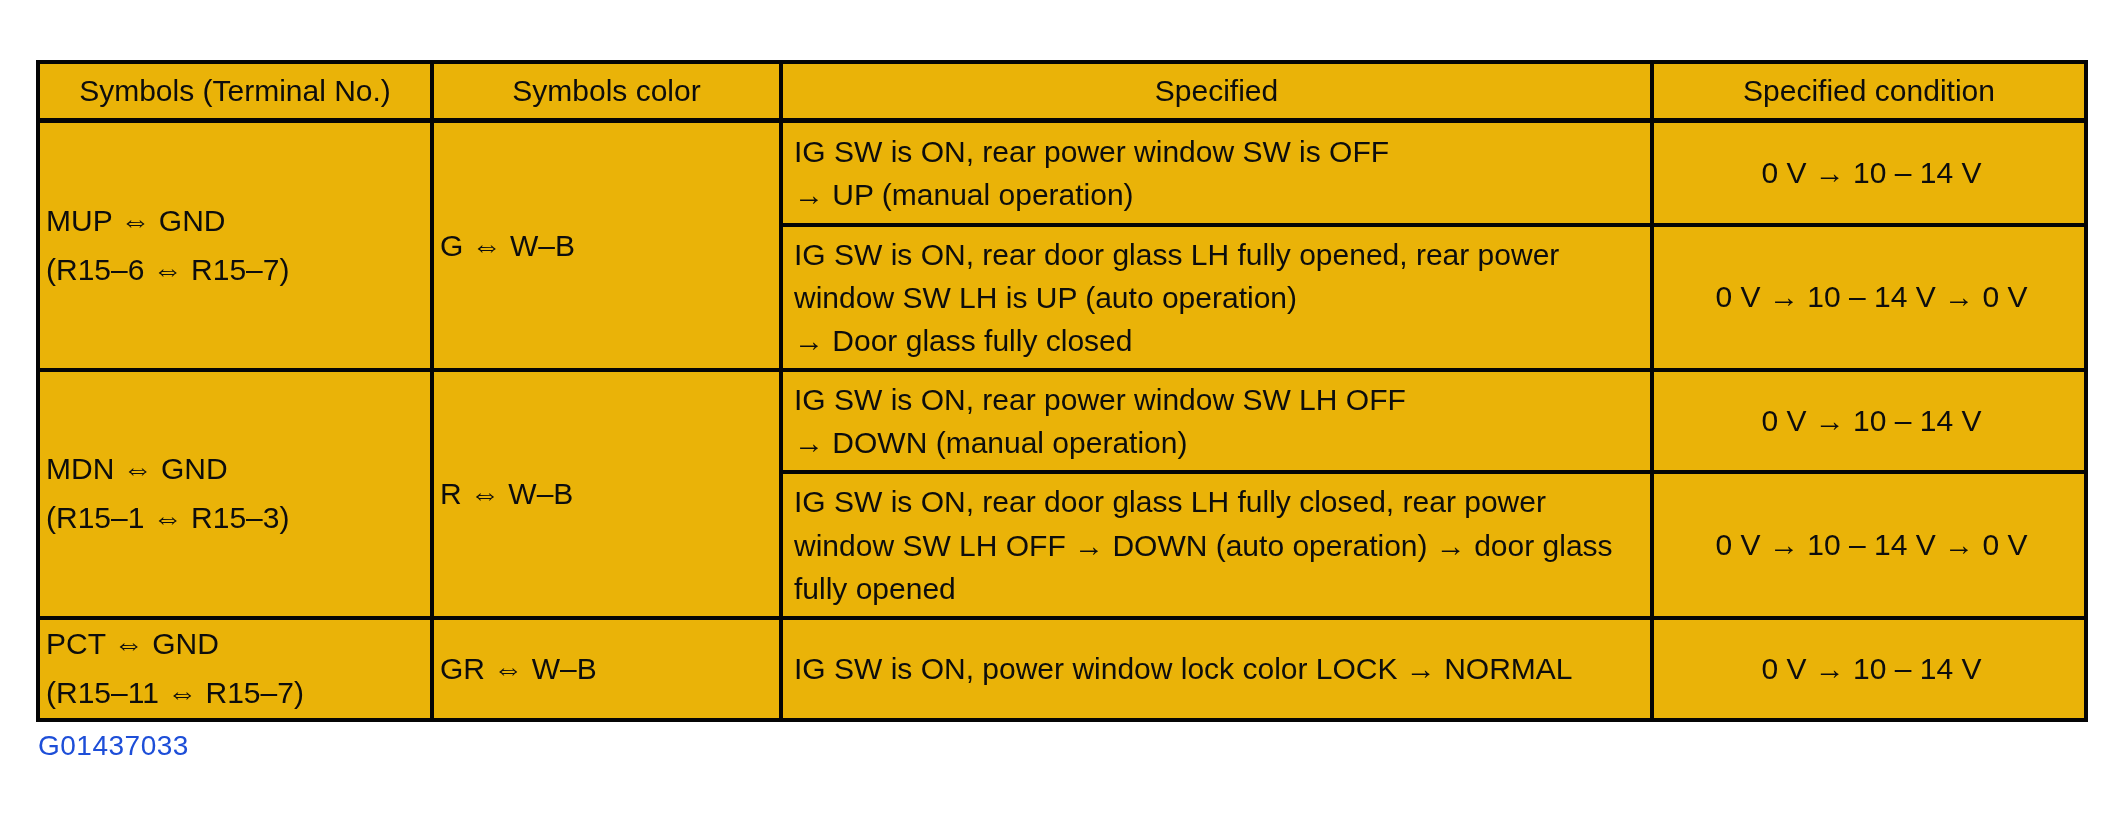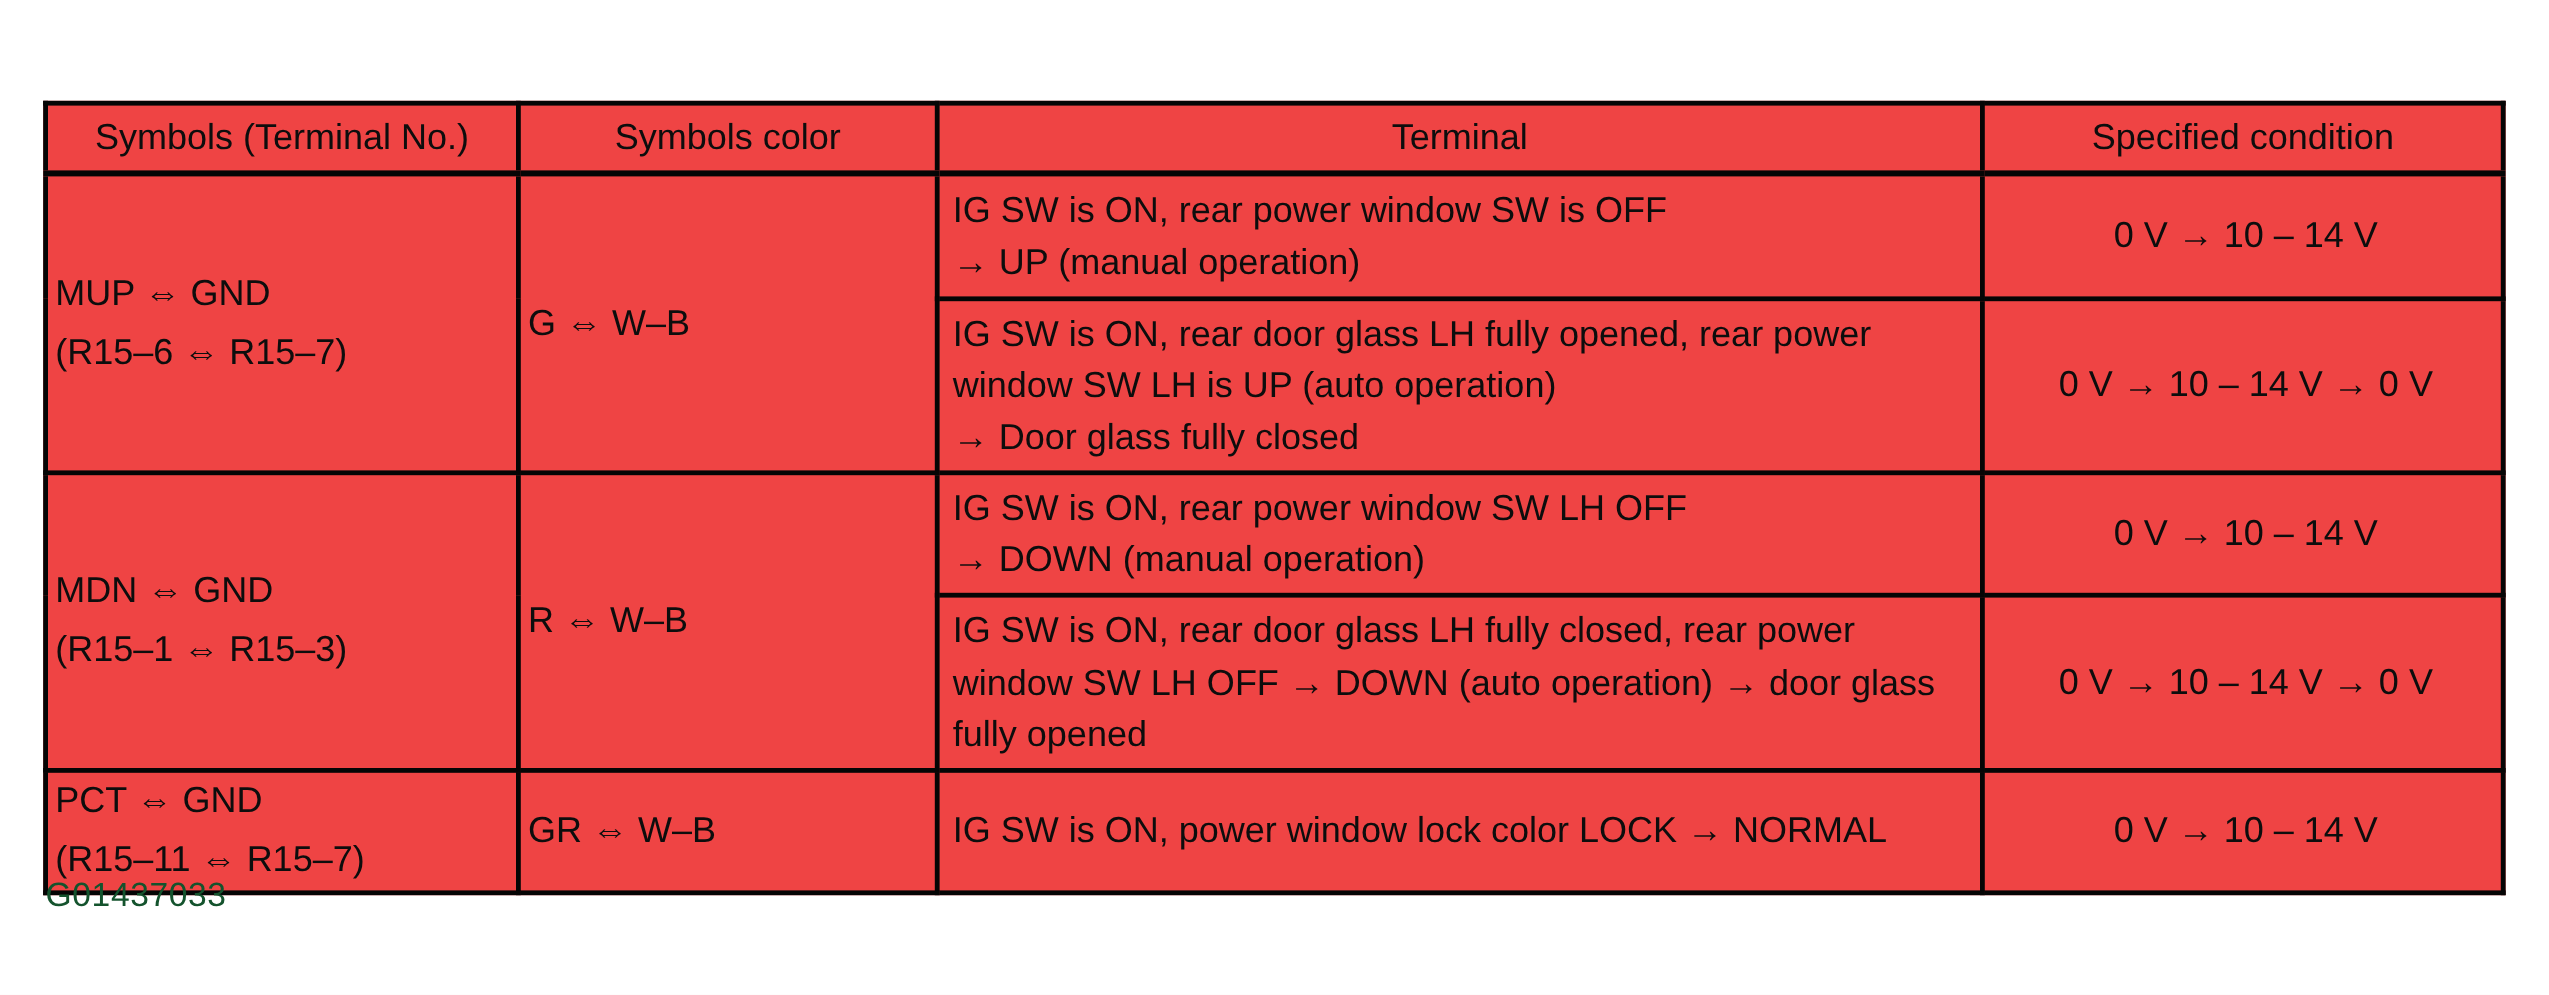--- a/index.html
+++ b/index.html
@@ -15,25 +15,25 @@
   .page {
     position: relative;
     width: 2124px;
     height: 829px;
     background: #ffffff;
     overflow: hidden;
   }
   table.spec-table {
     position: absolute;
     left: 36px;
-    top: 84px;
+    top: 60px;
     width: 2048px;
     border-collapse: collapse;
     table-layout: fixed;
-    background: #ef4444;
+    background: #eab308;
     padding-left: 37px;
   }
   table.spec-table th,
   table.spec-table td {
     border: 4px solid #050505;
     font-size: 30px;
     font-weight: 400;
     vertical-align: middle;
     overflow: hidden;
   }
@@ -67,40 +67,40 @@
   tr.r-1b { height: 136px; }
   tr.r-2a { height: 99px; }
   tr.r-2b { height: 141px; }
   tr.r-3  { height: 102px; }
   .figure-label {
     position: absolute;
     left: 38px;
     top: 730px;
     font-size: 28px;
     letter-spacing: 0.5px;
-    color: #14532d;
+    color: #1d4ed8;
   }
 </style>
 </head>
 <body>
 
 <div class="page">
 
   <table class="spec-table">
     <colgroup>
       <col style="width:394px">
       <col style="width:349px">
       <col style="width:871px">
       <col style="width:434px">
     </colgroup>
     <thead>
       <tr>
         <th>Symbols (Terminal No.)</th>
         <th>Symbols color</th>
-        <th>Terminal</th>
+        <th>Specified</th>
         <th>Specified condition</th>
       </tr>
     </thead>
     <tbody>
       <tr class="r-1a">
         <td class="sym-cell" rowspan="2">MUP ⇔ GND
 (R15–6 ⇔ R15–7)</td>
         <td class="wire-cell" rowspan="2">G ⇔ W–B</td>
         <td class="cond-cell">IG SW is ON, rear power window SW is OFF
 → UP (manual operation)</td>

